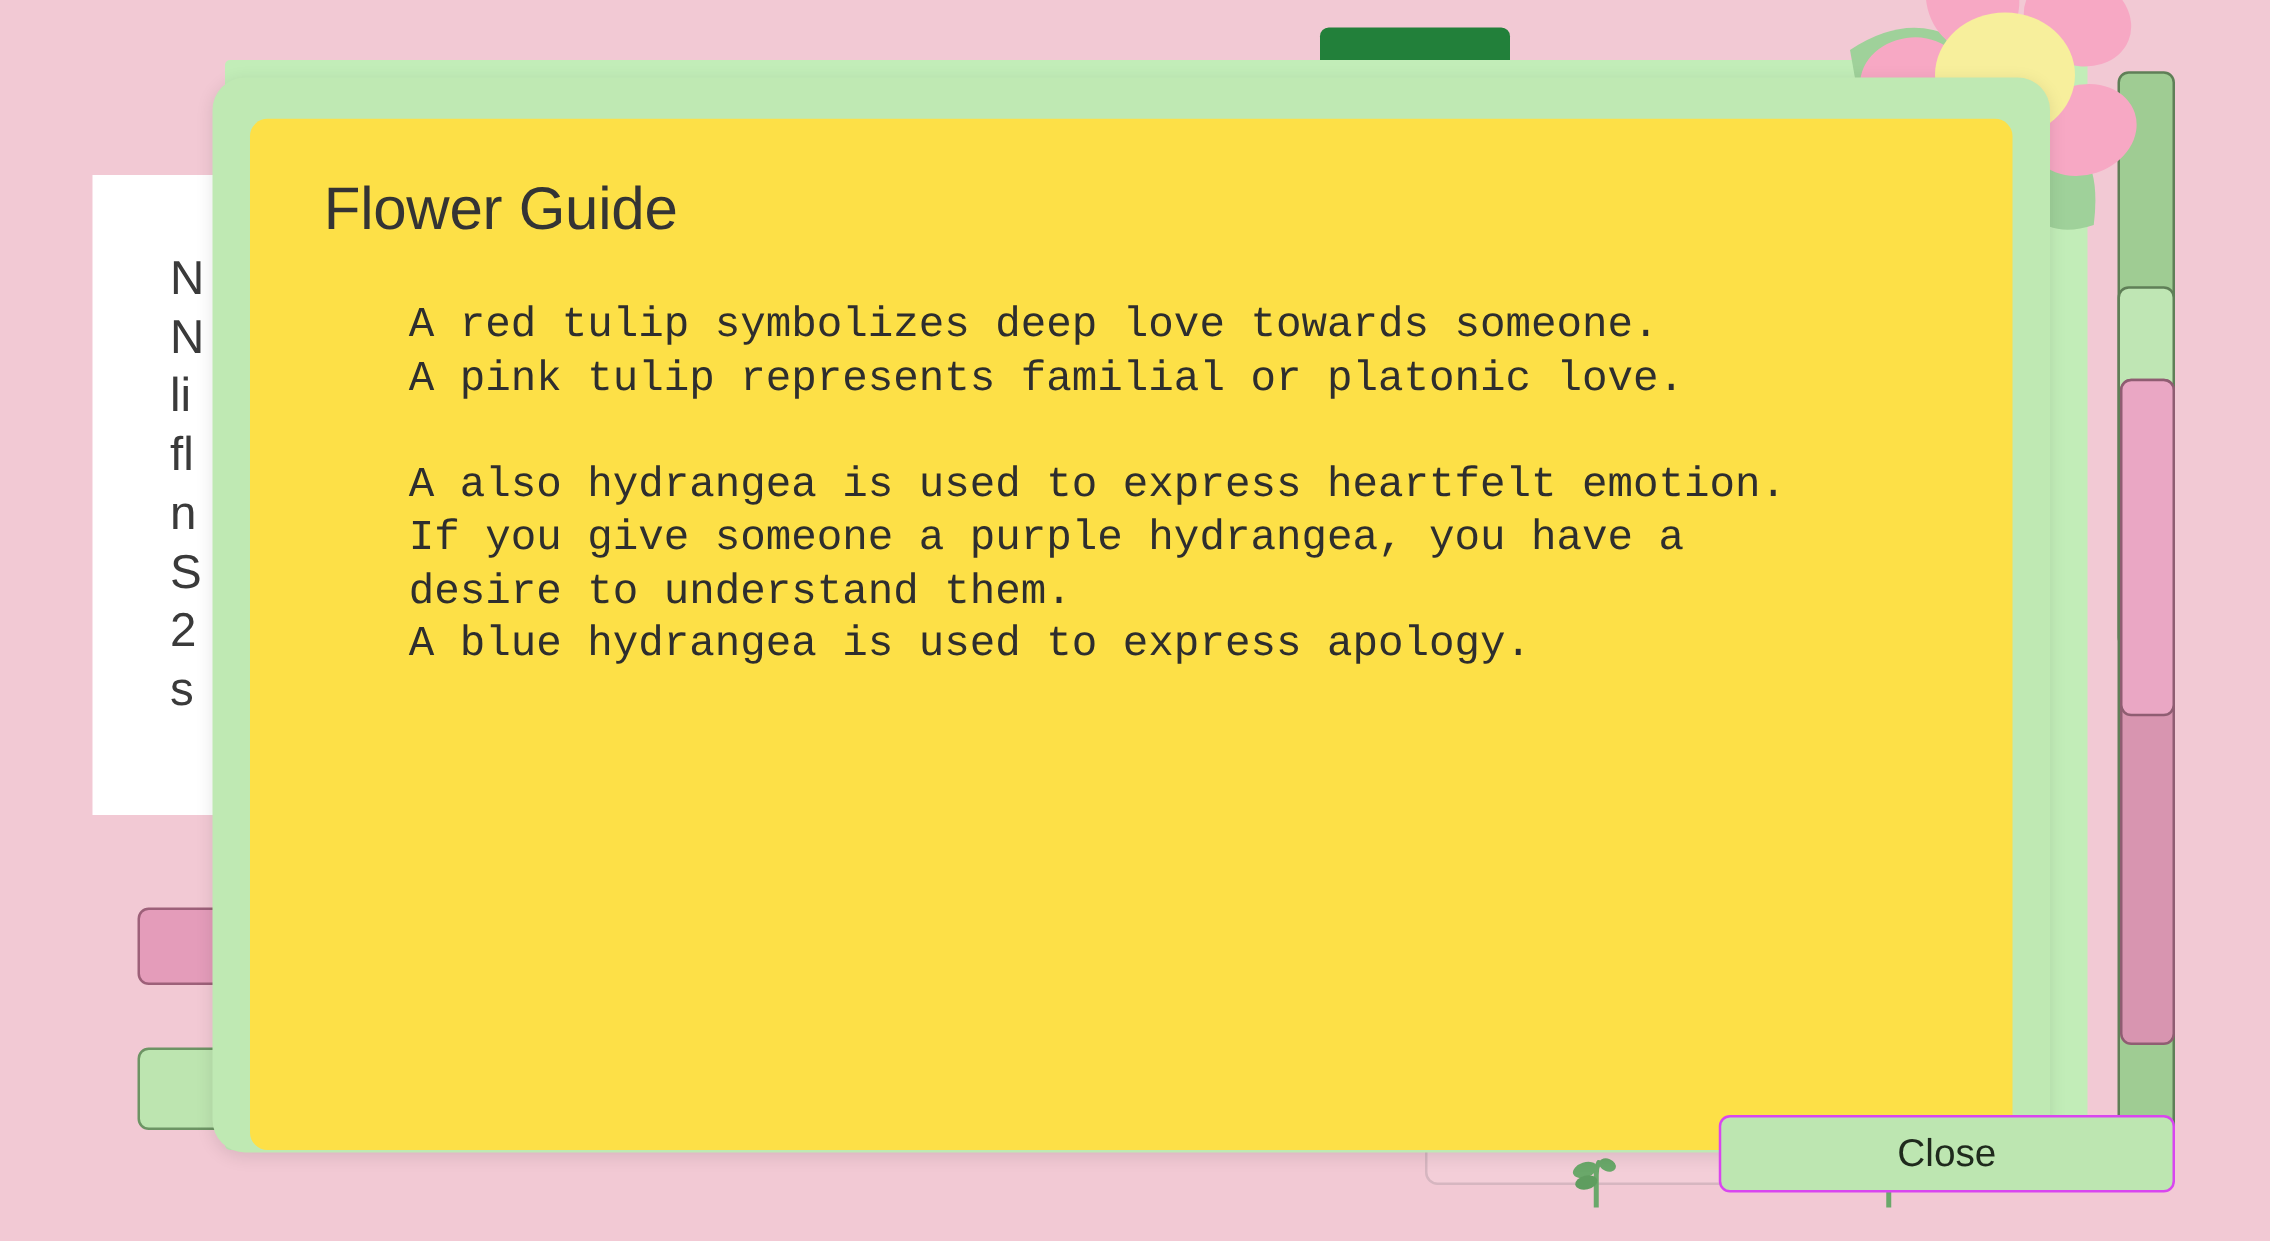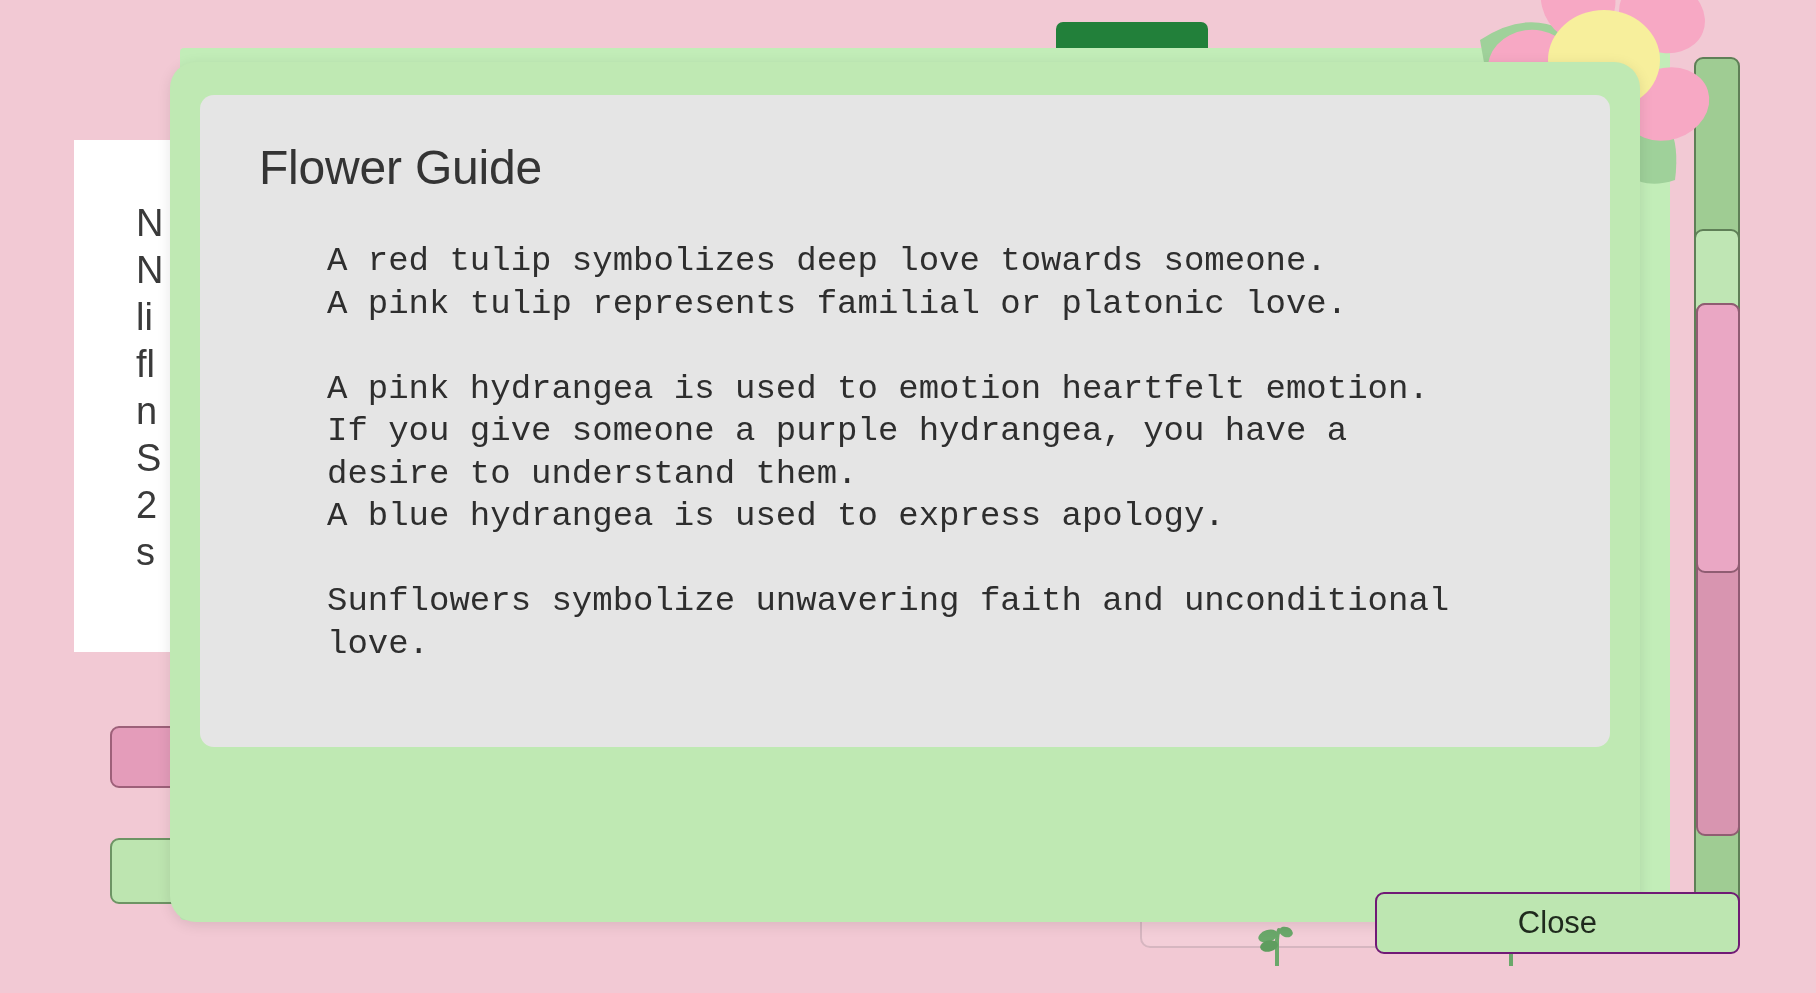--- a/index.html
+++ b/index.html
@@ -148,22 +148,22 @@
     background: #bfe9b3;
     border-radius: 26px;
     box-shadow: 0 3px 14px rgba(0,0,0,0.10);
   }
 
   #dialog-panel {
     position: absolute;
     left: 30px;
     top: 33px;
     width: 1410px;
-    height: 652px;
-    background: #e5e5e5;
+    height: 825px;
+    background: #fde047;
     border-radius: 14px;
   }
 
   #dialog-title {
     position: absolute;
     left: 59px;
     top: 45px;
     font-size: 48px;
     font-weight: 400;
     color: #343434;
@@ -205,21 +205,21 @@
   }
 
   
   #close-button {
     position: absolute;
     left: 1175px;
     top: 797px;
     width: 365px;
     height: 62px;
     background: #bde6b1;
-    border: 2px solid #701a75;
+    border: 2px solid #d946ef;
     border-radius: 9px;
     font-family: "Liberation Sans", sans-serif;
     font-size: 31px;
     color: #1f2a1d;
     cursor: pointer;
     display: flex;
     align-items: center;
     justify-content: center;
   }
 </style>
@@ -288,25 +288,24 @@
 
 <div id="dialog-frame">
   <div id="dialog-panel">
 
     <h1 id="dialog-title">Flower Guide</h1>
 
     <div id="dialog-body">
       <p>A red tulip symbolizes deep love towards someone.</p>
       <p>A pink tulip represents familial or platonic love.</p>
       <p class="spacer"></p>
-      <p>A pink hydrangea is used to emotion heartfelt emotion.</p>
+      <p>A also hydrangea is used to express heartfelt emotion.</p>
       <p>If you give someone a purple hydrangea, you have a desire to understand them.</p>
       <p>A blue hydrangea is used to express apology.</p>
       <p class="spacer"></p>
-      <p>Sunflowers symbolize unwavering faith and unconditional love.</p>
     </div>
 
     <div id="dialog-scrollbar">
       <div class="thumb"></div>
     </div>
 
     <button id="close-button">Close</button>
   </div>
 </div>
 

